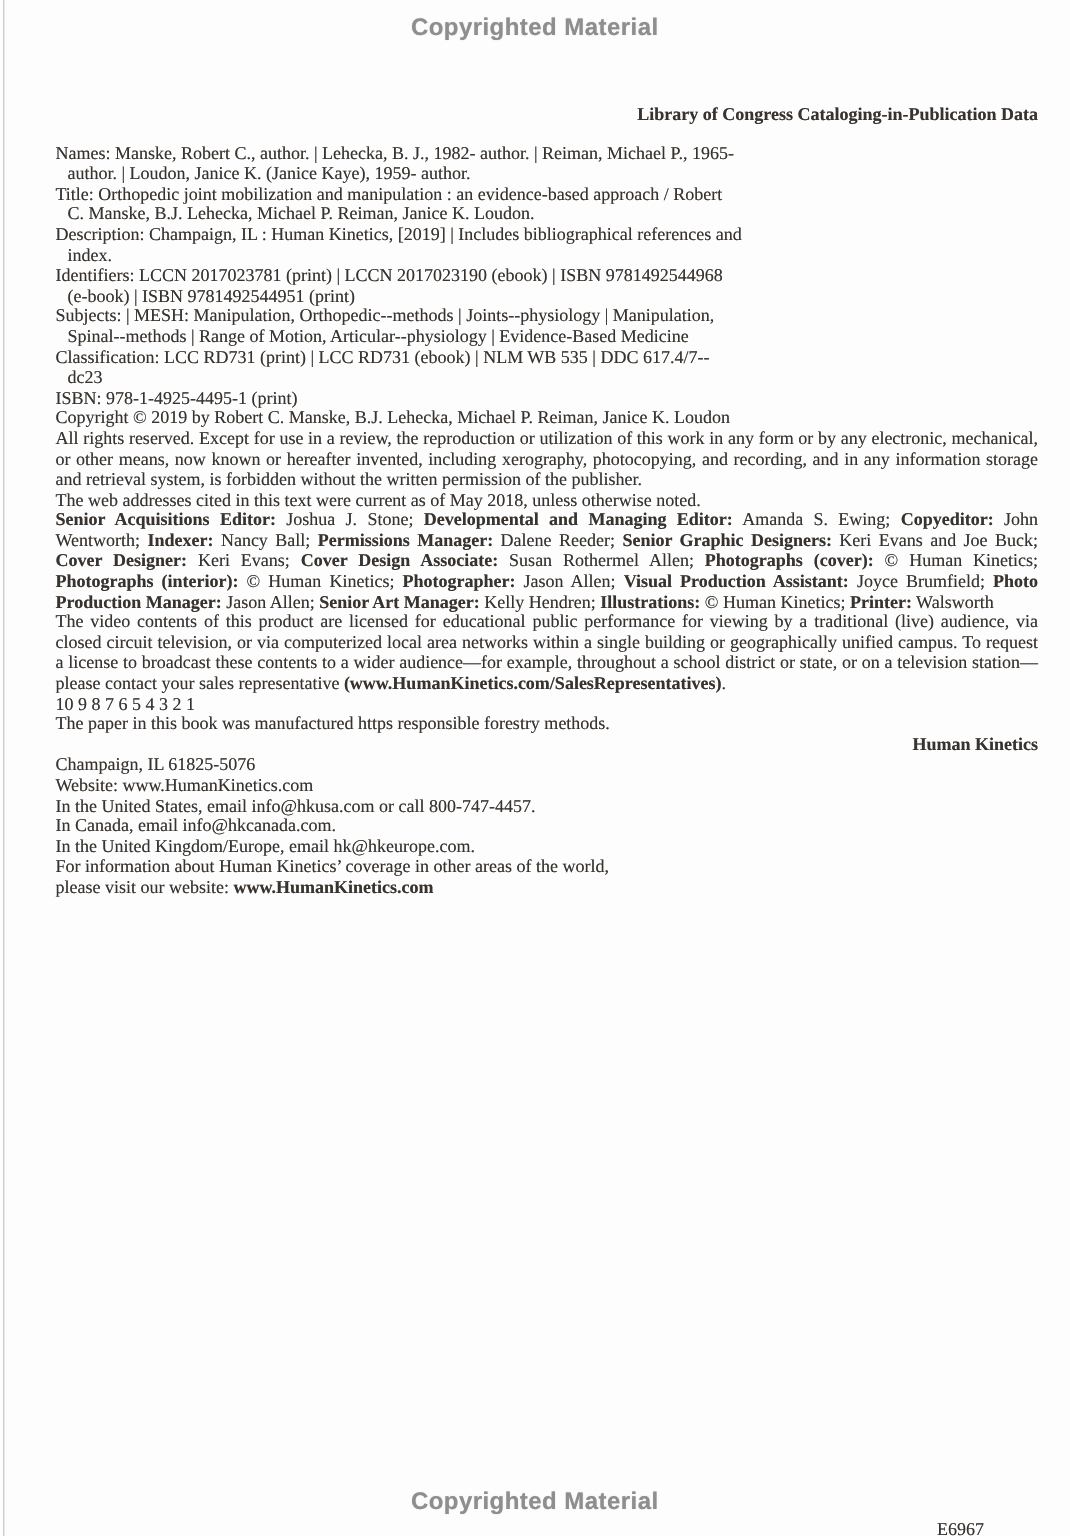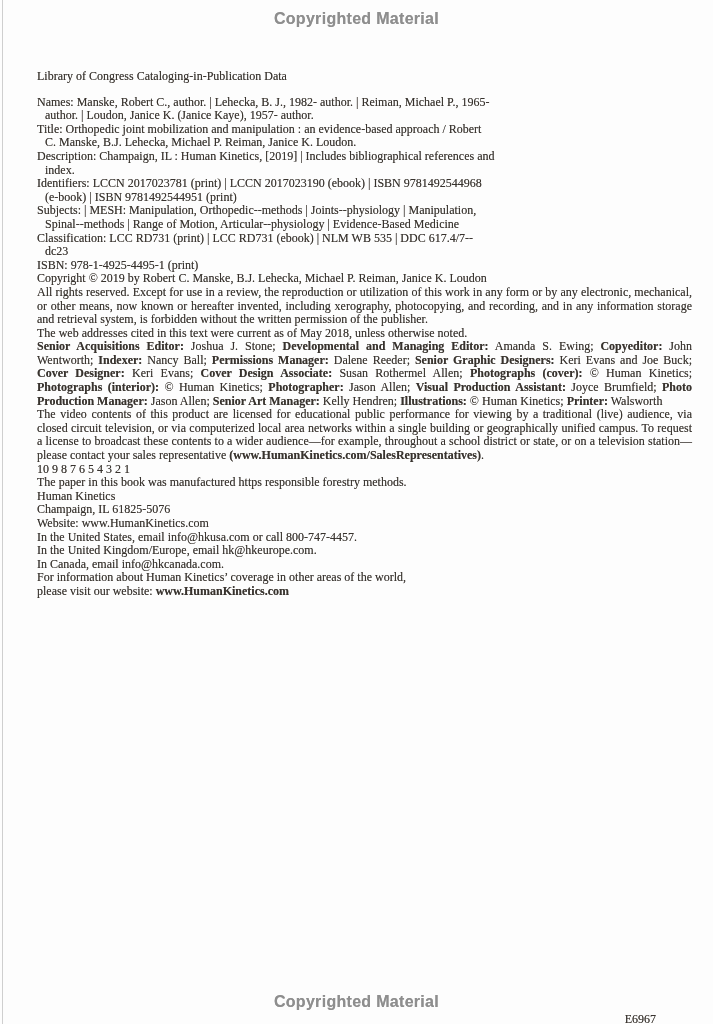--- a/index.html
+++ b/index.html
@@ -30,21 +30,21 @@
   .content {
     position: absolute; left: 37px; top: 70px;
     width: 655px;
     font-size: 12px;
     line-height: 13.6px;
     color: var(--body-ink, #38332e);
     text-shadow: 0 0 0.3px rgba(56,51,46,0.55);
   }
   .content p, .content div.block { margin: 0 0 0 0; }
   .para { margin-top: 10px; }
-  .bold { font-weight: normal; }
+  .bold { font-weight: bold; text-align: right; }
   .cip-block { width: 458px; margin-top: 12px; }
   .cip-entry { padding-left: 8px; text-indent: -8px; margin: 0; }
   .lc-record { margin-top: 5px; }
   .justify { text-align: justify; }
   .narrow { width: 462px; }
   .print-code {
     position: absolute; top: 1012px; right: 57px;
     font-size: 12px;
     color: var(--body-ink, #38332e);
     text-shadow: 0 0 0.3px rgba(56,51,46,0.55);
@@ -57,21 +57,21 @@
 
 <div class="page-edge-left"></div>
 
 <div class="watermark top">Copyrighted Material</div>
 
 <div class="content">
 
   <div class="bold">Library of Congress Cataloging-in-Publication Data</div>
 
   <div class="cip-block">
-    <p class="cip-entry">Names: Manske, Robert C., author. | Lehecka, B. J., 1982- author. | Reiman, Michael P., 1965- author. | Loudon, Janice K. (Janice Kaye), 1957- author.</p>
+    <p class="cip-entry">Names: Manske, Robert C., author. | Lehecka, B. J., 1982- author. | Reiman, Michael P., 1965- author. | Loudon, Janice K. (Janice Kaye), 1959- author.</p>
     <p class="cip-entry">Title: Orthopedic joint mobilization and manipulation : an evidence-based approach / Robert C. Manske, B.J. Lehecka, Michael P. Reiman, Janice K. Loudon.</p>
     <p class="cip-entry">Description: Champaign, IL : Human Kinetics, [2019] | Includes bibliographical references and index.</p>
     <p class="cip-entry">Identifiers: LCCN 2017023781 (print) | LCCN 2017023190 (ebook) | ISBN 9781492544968 (e-book) | ISBN 9781492544951 (print)</p>
     <p class="cip-entry">Subjects: | MESH: Manipulation, Orthopedic--methods | Joints--physiology | Manipulation, Spinal--methods | Range of Motion, Articular--physiology | Evidence-Based Medicine</p>
     <p class="cip-entry">Classification: LCC RD731 (print) | LCC RD731 (ebook) | NLM WB 535 | DDC 617.4/7--dc23</p>
   </div>
 
   <p class="para">ISBN: 978-1-4925-4495-1 (print)</p>
 
   <p class="para">Copyright © 2019 by Robert C. Manske, B.J. Lehecka, Michael P. Reiman, Janice K. Loudon</p>
@@ -91,22 +91,22 @@
 
   <p class="para bold">Human Kinetics</p>
 
   <div class="para block">
     <div>Champaign, IL 61825-5076</div>
     <div>Website: www.HumanKinetics.com</div>
   </div>
 
   <div class="para block">
     <div>In the United States, email info@hkusa.com or call 800-747-4457.</div>
+    <div>In Canada, email info@hkcanada.com.</div>
     <div>In the United Kingdom/Europe, email hk@hkeurope.com.</div>
-    <div>In Canada, email info@hkcanada.com.</div>
   </div>
 
   <p class="para narrow"><span>For information about Human Kinetics’ coverage in other areas of the world,</span><br><span>please visit our website: </span><b>www.HumanKinetics.com</b></p>
 
 </div>
 
 <div class="print-code">E6967</div>
 
 <div class="watermark bottom">Copyrighted Material</div>
 

